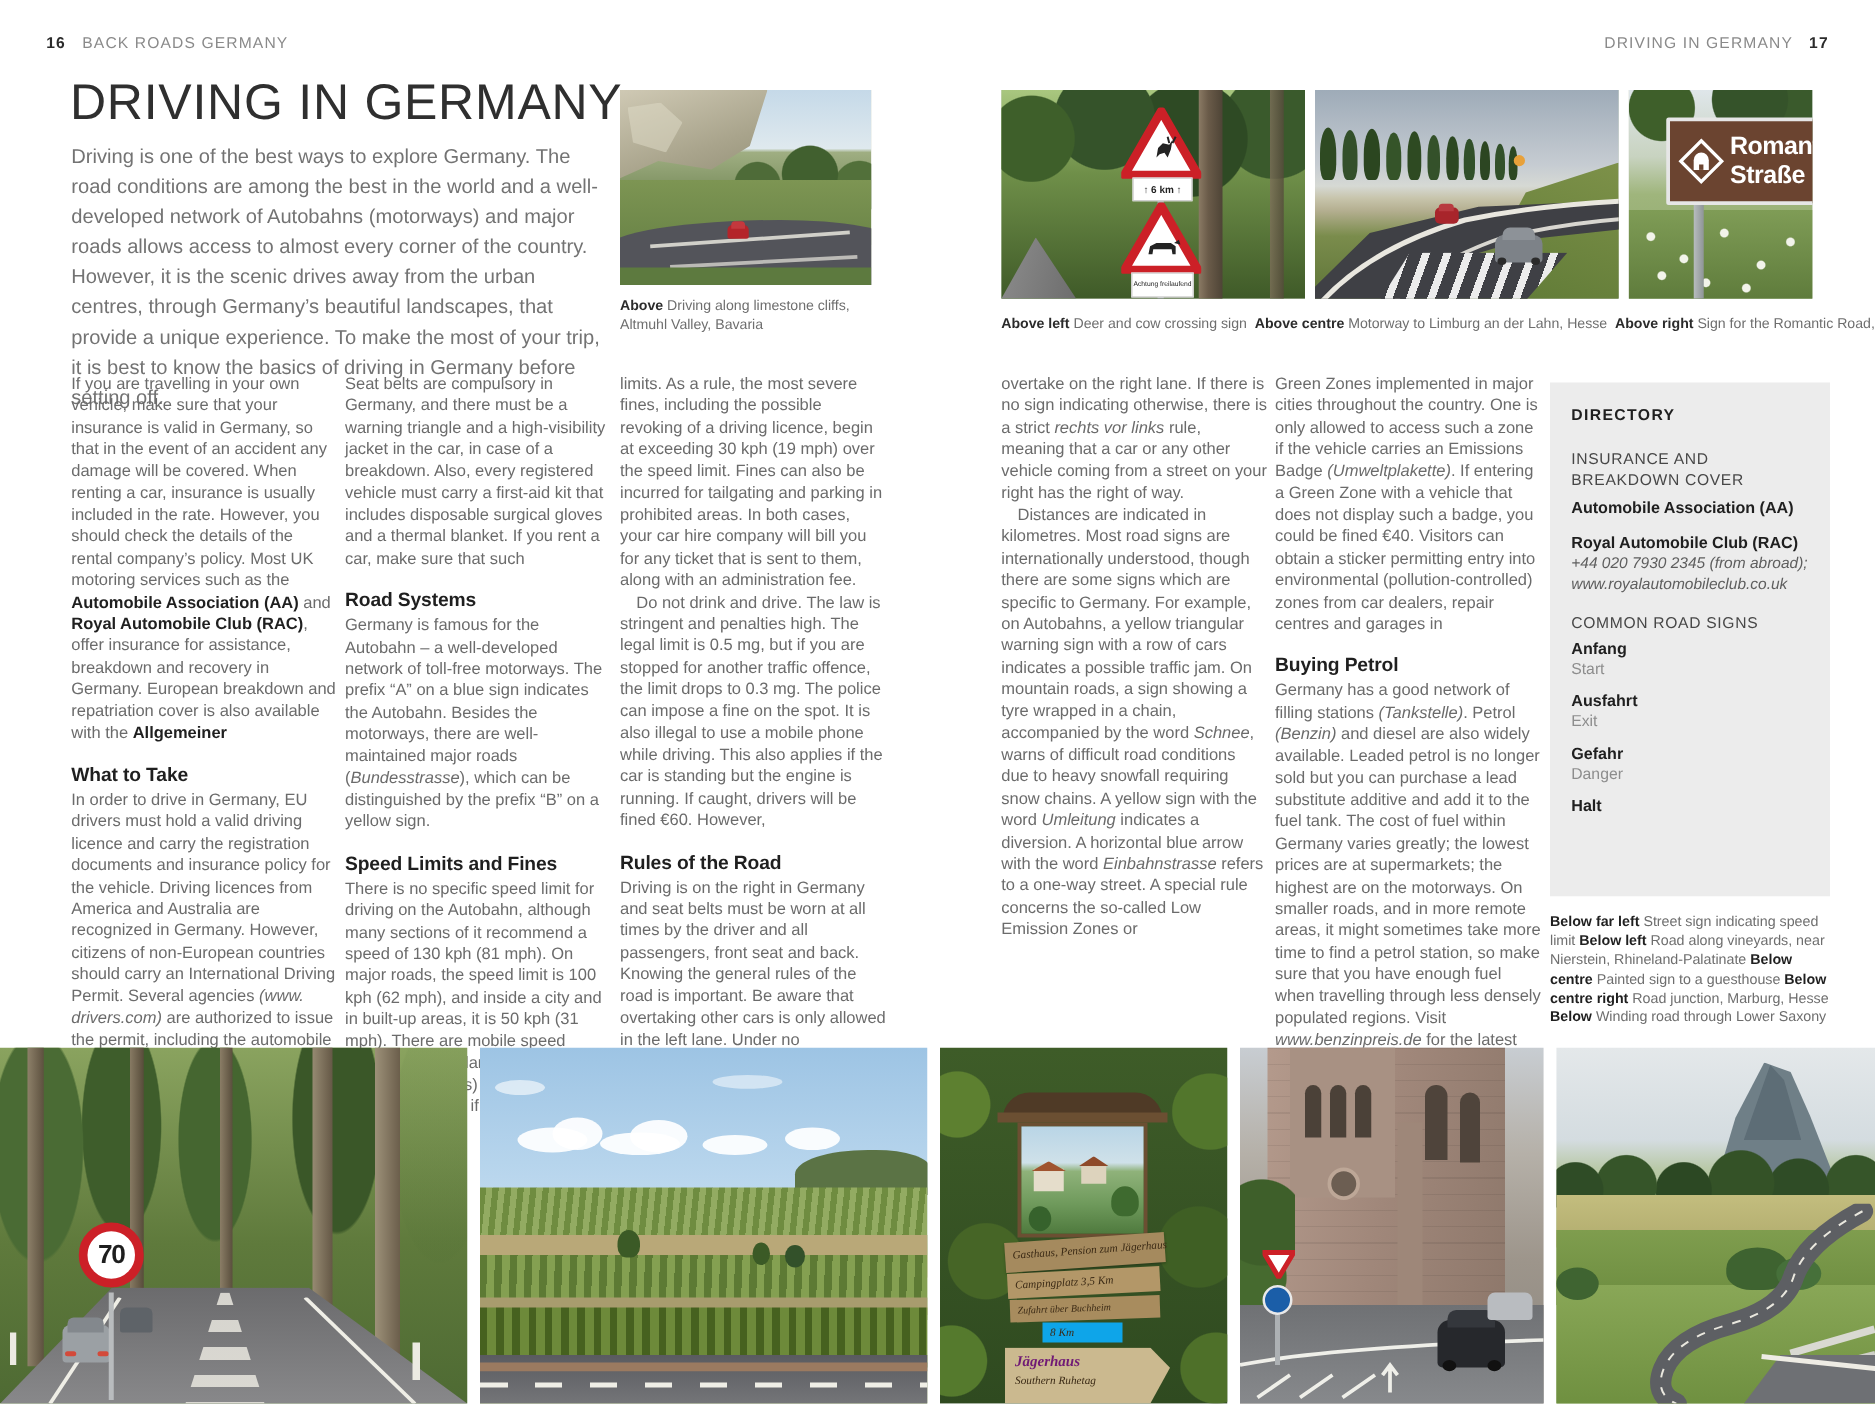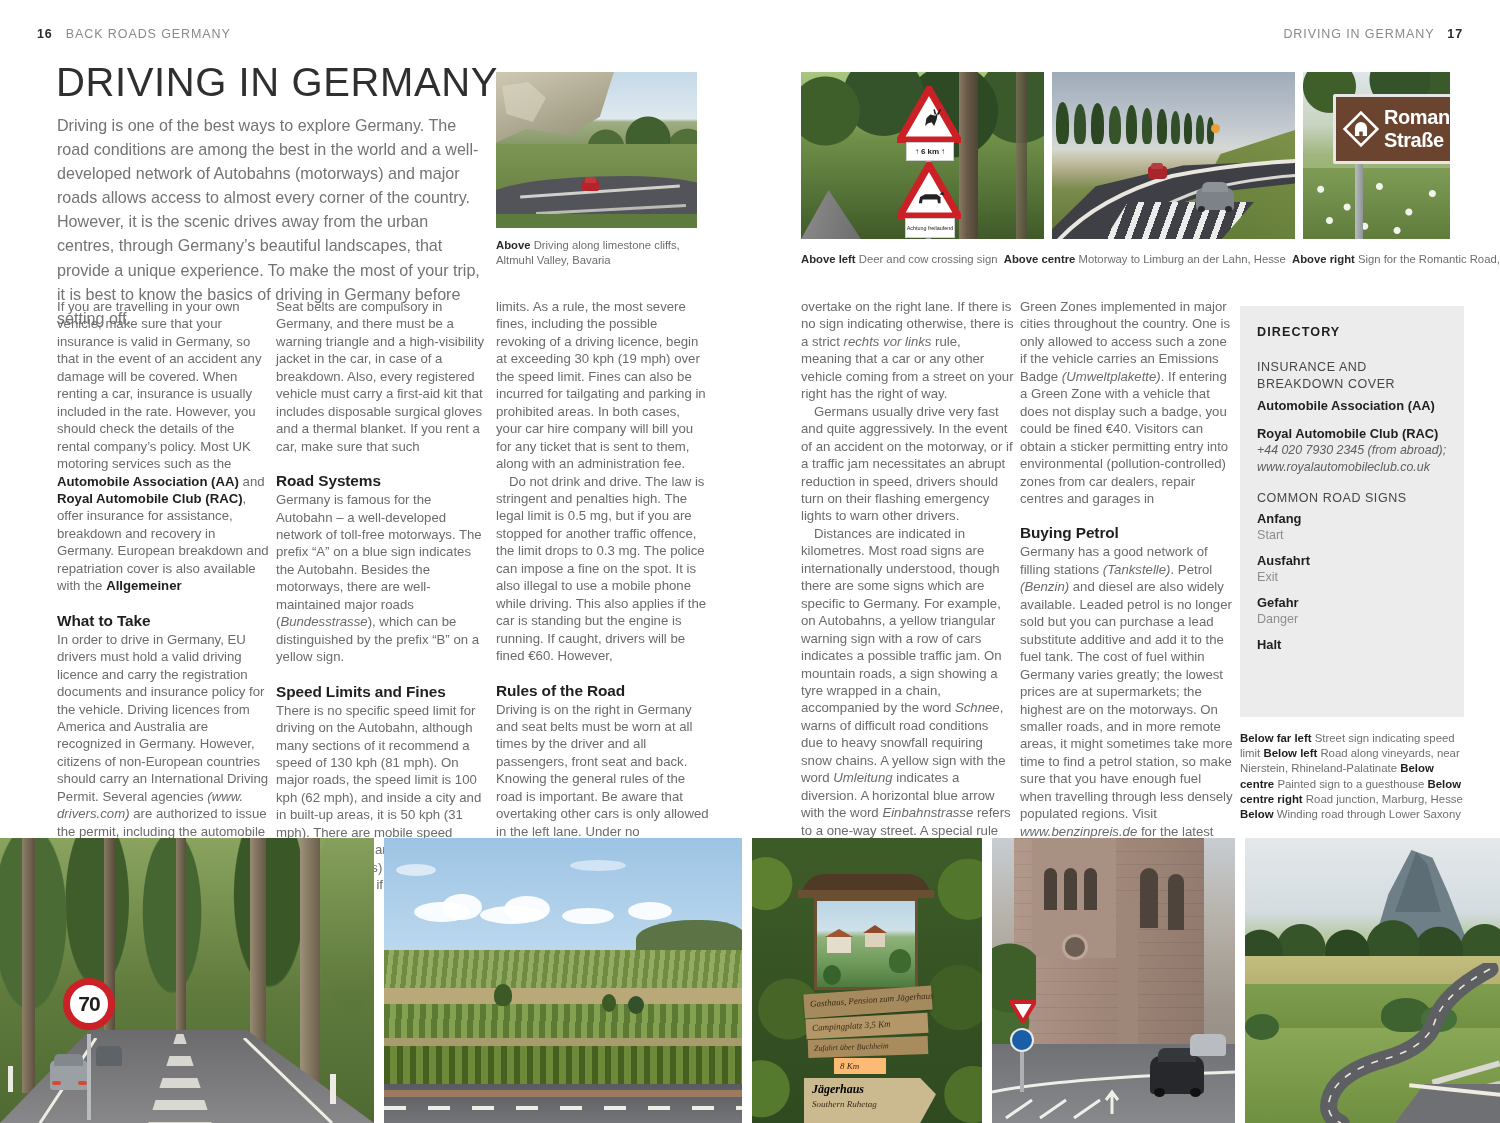--- a/index.html
+++ b/index.html
@@ -287,21 +287,20 @@
 
   <div class="col" id="col3">
     <p>limits. As a rule, the most severe fines, including the possible revoking of a driving licence, begin at exceeding 30 kph (19 mph) over the speed limit. Fines can also be incurred for tailgating and parking in prohibited areas. In both cases, your car hire company will bill you for any ticket that is sent to them, along with an administration fee.</p>
     <p class="ind">Do not drink and drive. The law is stringent and penalties high. The legal limit is 0.5 mg, but if you are stopped for another traffic offence, the limit drops to 0.3 mg. The police can impose a fine on the spot. It is also illegal to use a mobile phone while driving. This also applies if the car is standing but the engine is running. If caught, drivers will be fined €60. However,</p>
     <h3 class="gap">Rules of the Road</h3>
     <p>Driving is on the right in Germany and seat belts must be worn at all times by the driver and all passengers, front seat and back. Knowing the general rules of the road is important. Be aware that overtaking other cars is only allowed in the left lane. Under no circumstances should you ever</p>
   </div>
 
   <div class="col" id="col4">
     <p><span>overtake on the right lane. If there is no sign indicating otherwise, there is a strict </span><i>rechts vor links</i><span> rule, meaning that a car or any other vehicle coming from a street on your right has the right of way.</span></p>
-    <p class="ind">Germans usually drive very fast and quite aggressively. In the event of an accident on the motorway, or if a traffic jam necessitates an abrupt reduction in speed, drivers should turn on their flashing emergency lights to warn other drivers.</p>
     <p class="ind"><span>Distances are indicated in kilometres. Most road signs are internationally understood, though there are some signs which are specific to Germany. For example, on Autobahns, a yellow triangular warning sign with a row of cars indicates a possible traffic jam. On mountain roads, a sign showing a tyre wrapped in a chain, accompanied by the word </span><i>Schnee</i><span>, warns of difficult road conditions due to heavy snowfall requiring snow chains. A yellow sign with the word </span><i>Umleitung</i><span> indicates a diversion. A horizontal blue arrow with the word </span><i>Einbahnstrasse</i><span> refers to a one-way street. A special rule concerns the so-called Low Emission Zones or</span></p>
   </div>
 
   <div class="col" id="col5">
     <p><span>Green Zones implemented in major cities throughout the country. One is only allowed to access such a zone if the vehicle carries an Emissions Badge </span><i>(Umweltplakette)</i><span>. If entering a Green Zone with a vehicle that does not display such a badge, you could be fined €40. Visitors can obtain a sticker permitting entry into environmental (pollution-controlled) zones from car dealers, repair centres and garages in</span></p>
     <h3 class="gap">Buying Petrol</h3>
     <p><span>Germany has a good network of filling stations </span><i>(Tankstelle)</i><span>. Petrol </span><i>(Benzin)</i><span> and diesel are also widely available. Leaded petrol is no longer sold but you can purchase a lead substitute additive and add it to the fuel tank. The cost of fuel within Germany varies greatly; the lowest prices are at supermarkets; the highest are on the motorways. On smaller roads, and in more remote areas, it might sometimes take more time to find a petrol station, so make sure that you have enough fuel when travelling through less densely populated regions. Visit </span><i>www.benzinpreis.de</i><span> for the latest updates on fuel prices in Germany.</span></p>
   </div>
 
   <div class="directory">
@@ -442,26 +441,26 @@
 
       <div style="position:absolute;left:52px;top:152px;width:128px;height:24px;background:#a58a5e;transform:rotate(-4deg);box-shadow:0 1px 2px rgba(0,0,0,.3);">
         <div style="font-size:9px;color:#3b2a15;padding:5px 6px;white-space:nowrap;font-family:'Liberation Serif',serif;font-style:italic;">Gasthaus, Pension zum Jägerhaus</div>
       </div>
       <div style="position:absolute;left:54px;top:178px;width:122px;height:20px;background:#b39768;transform:rotate(-3deg);">
         <div style="font-size:9px;color:#3b2a15;padding:4px 6px;white-space:nowrap;font-family:'Liberation Serif',serif;font-style:italic;">Campingplatz 3,5 Km</div>
       </div>
       <div style="position:absolute;left:56px;top:200px;width:120px;height:18px;background:#a88c5e;transform:rotate(-2deg);">
         <div style="font-size:8px;color:#3b2a15;padding:4px 6px;white-space:nowrap;font-family:'Liberation Serif',serif;font-style:italic;">Zufahrt über Buchheim</div>
       </div>
-      <div style="position:absolute;left:82px;top:220px;width:52px;height:16px;background:#fdba74;">
+      <div style="position:absolute;left:82px;top:220px;width:64px;height:16px;background:#0ea5e9;">
         <div style="font-size:9px;color:#3b2a15;padding:3px 6px;font-family:'Liberation Serif',serif;font-style:italic;">8 Km</div>
       </div>
 
       <div style="position:absolute;left:52px;top:240px;width:132px;height:45px;background:#cbb98f;clip-path:polygon(0 0,88% 0,100% 36%,88% 100%,0 100%);">
-        <div style="font-size:12px;color:#000000;padding:4px 8px 0;font-family:'Liberation Serif',serif;font-style:italic;font-weight:bold;">Jägerhaus</div>
+        <div style="font-size:12px;color:#701a75;padding:4px 8px 0;font-family:'Liberation Serif',serif;font-style:italic;font-weight:bold;">Jägerhaus</div>
         <div style="font-size:9px;color:#3b2a15;padding:2px 8px;font-family:'Liberation Serif',serif;font-style:italic;">Southern Ruhetag</div>
       </div>
     </div>
 
     <div class="sp" style="left:992px; width:243px;">
       <div style="position:absolute;inset:0;background:linear-gradient(#c8cdd2,#b5b0a8 30%,#9d958b 60%,#8b8780 100%);"></div>
 
       <div style="position:absolute;left:22px;top:0;width:190px;height:215px;background:linear-gradient(100deg,#b49a8c,#a0877a 50%,#8e786b);"></div>
       <div style="position:absolute;left:22px;top:0;width:190px;height:215px;background:repeating-linear-gradient(#00000012 0 1px,transparent 1px 13px);"></div>
 

